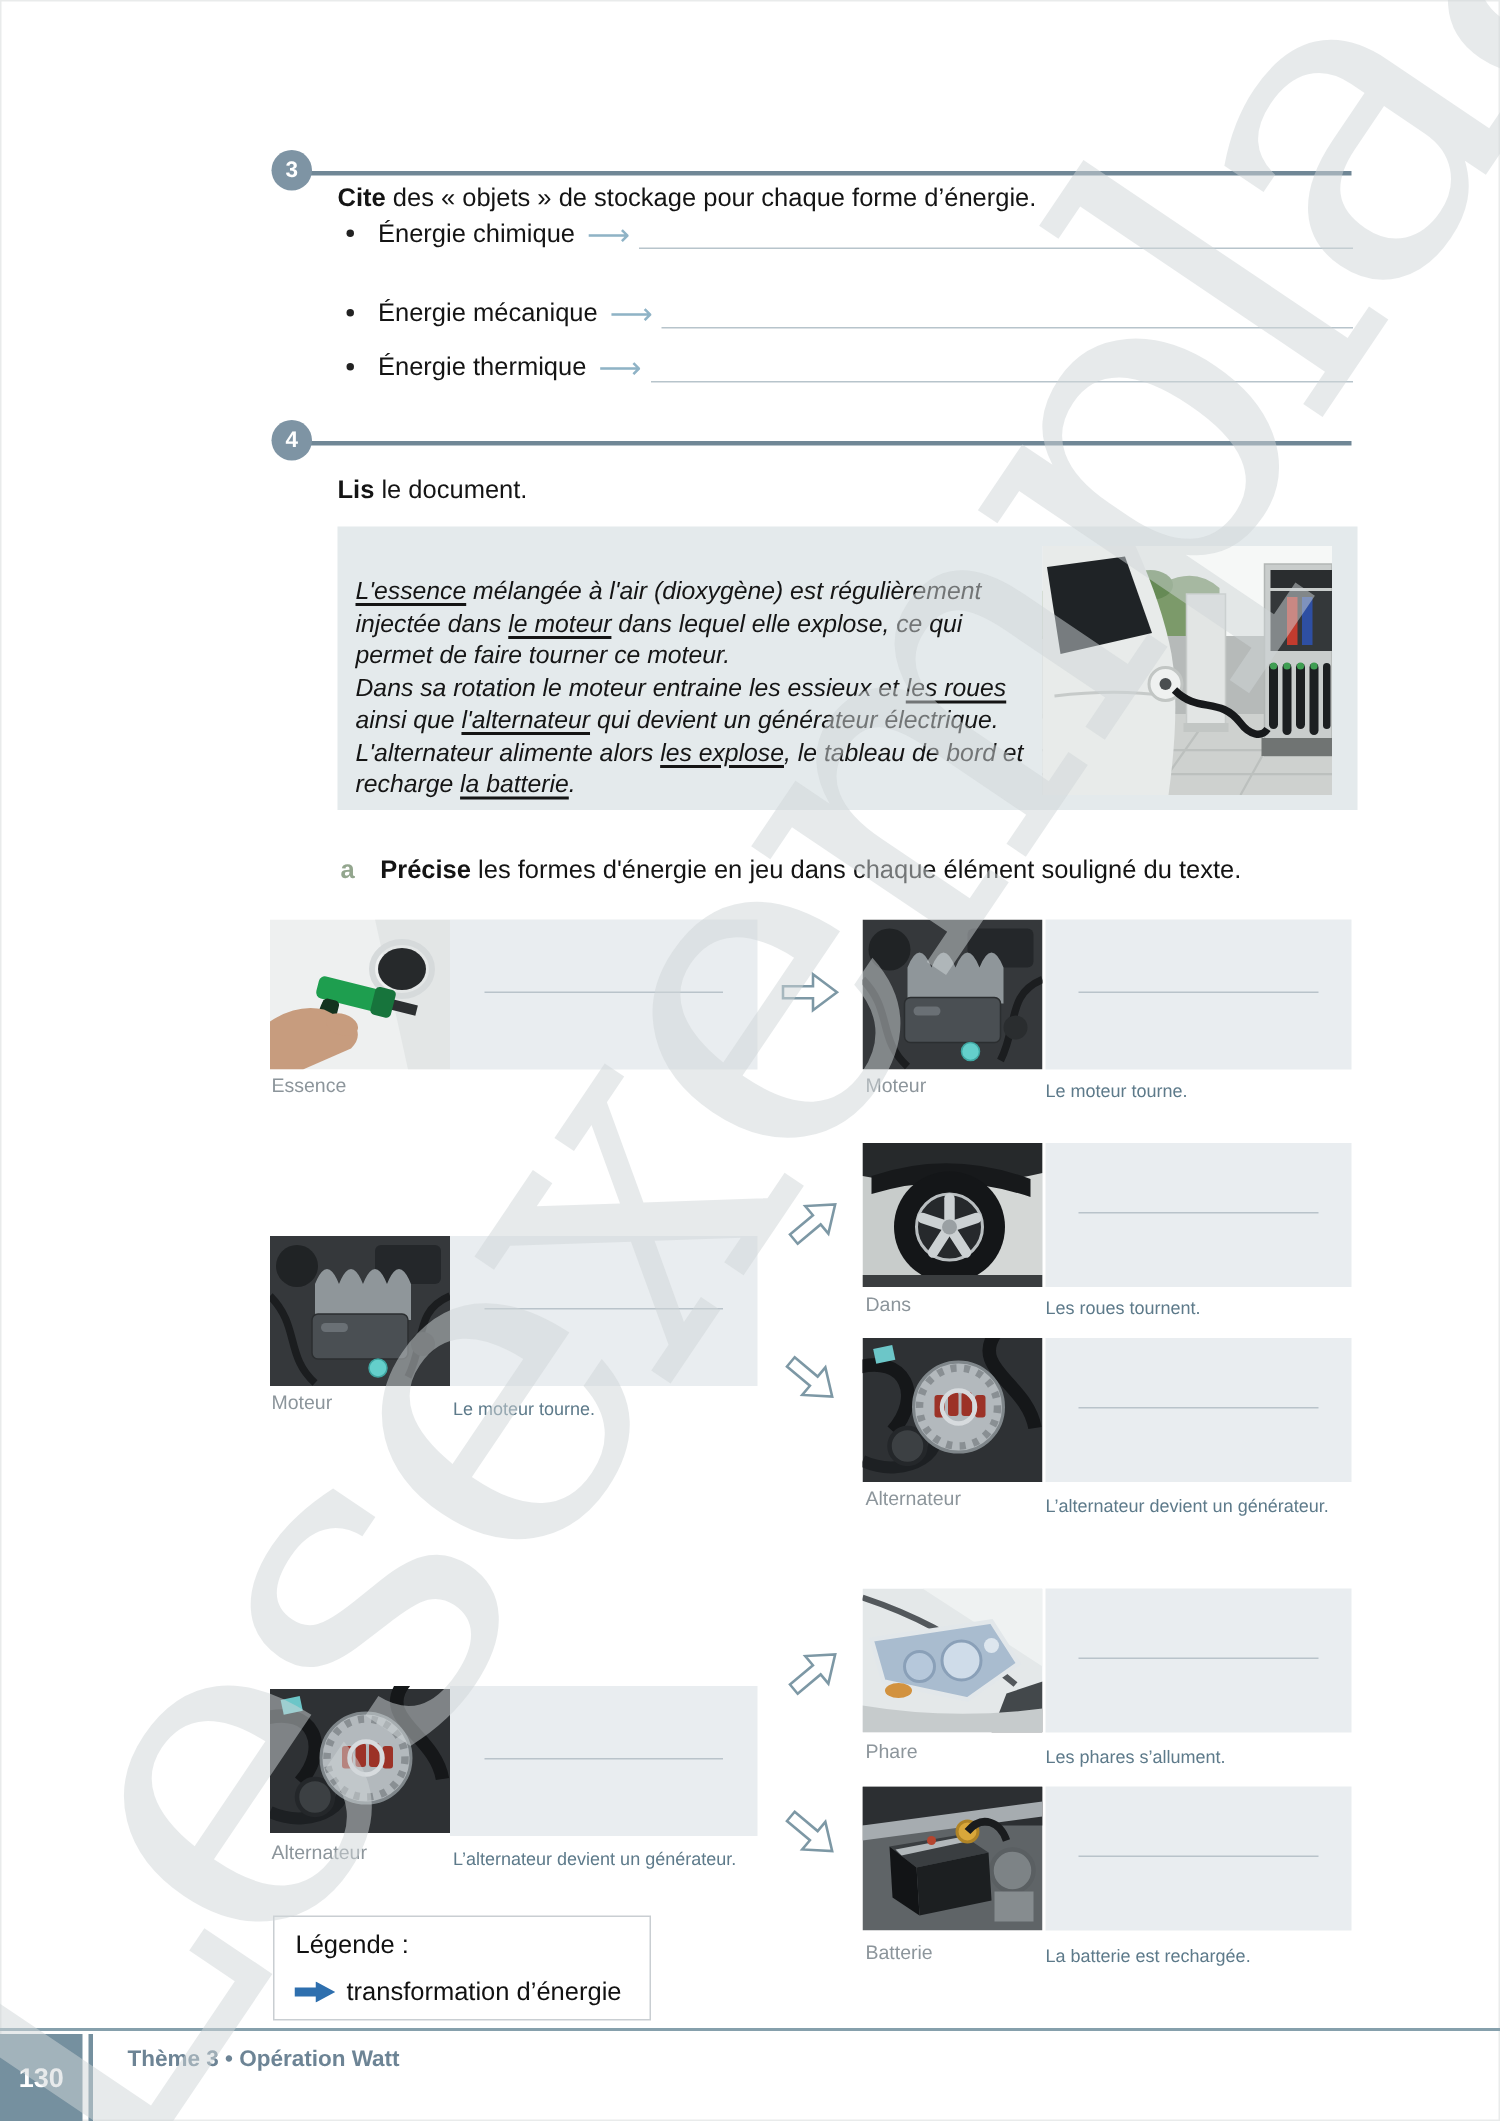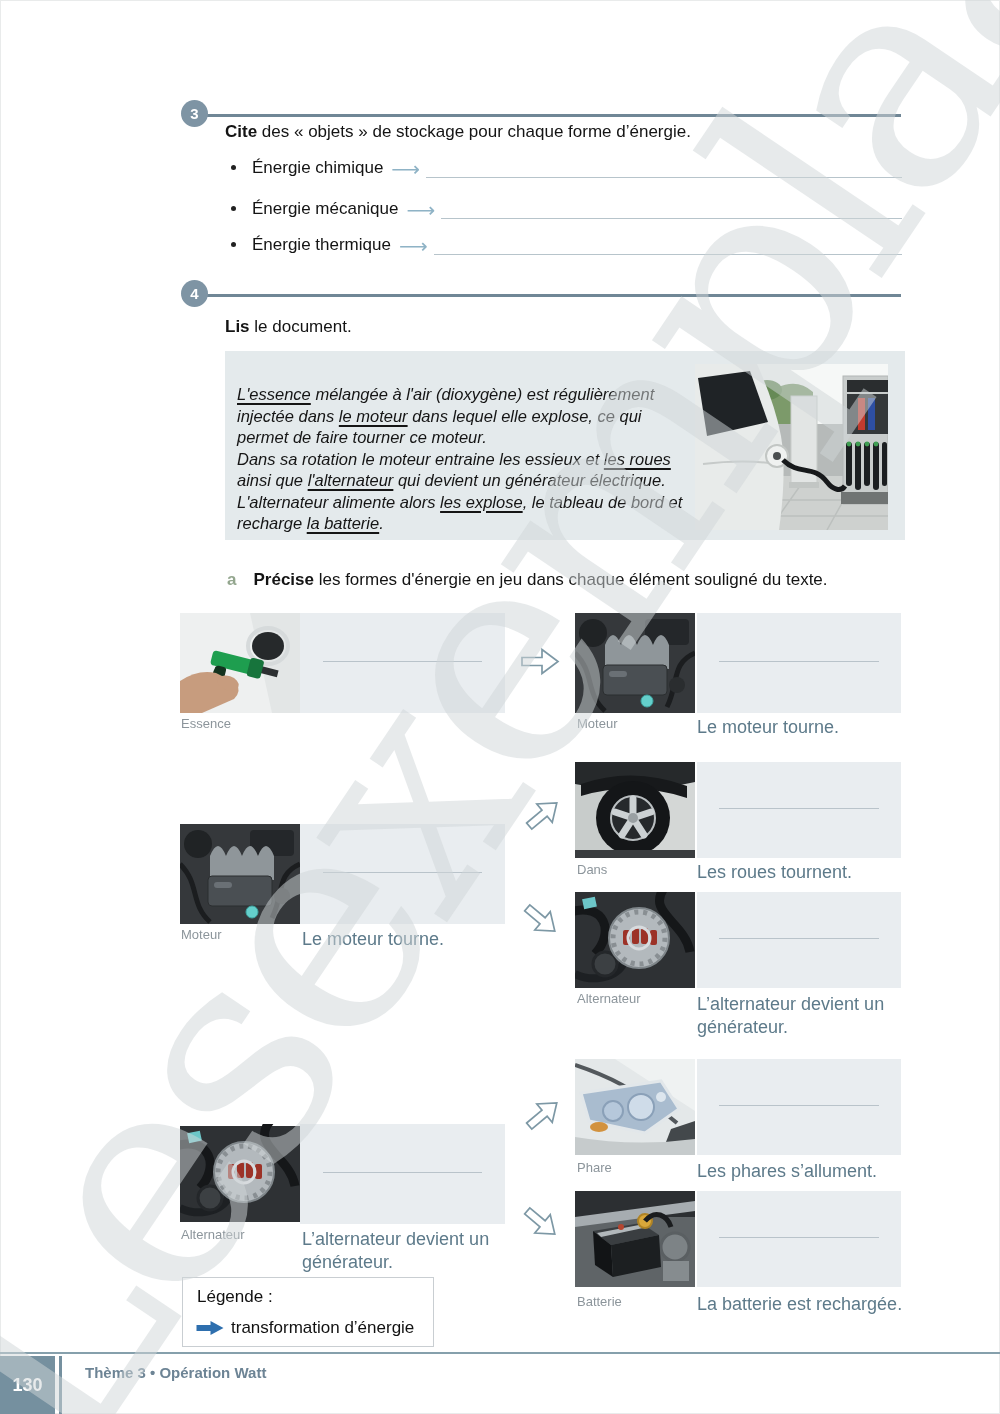--- a/index.html
+++ b/index.html
@@ -31,21 +31,21 @@
   .u{text-decoration:underline; text-underline-offset:3px; text-decoration-thickness:1.5px;}
   .doc-photo{position:absolute; right:17px; top:13px; width:193px; height:166px;}
   
   .qa{position:absolute; left:227px; top:570px; font-size:17px;}
   .qa .qletter{color:#93a68e; font-weight:700; margin-right:17px;}
   
   .ph{position:absolute;}
   .abox{position:absolute; background:#e9edf0;}
   .aline{position:absolute; left:11%; right:11%; top:48%; border-top:1.5px solid #b9c3ca;}
   .plabel{position:absolute; font-size:13px; color:#8c959b;}
-  .pcaption{position:absolute; font-size:18px; color:#5d7a8a; line-height:23px;}
+  .pcaption{position:absolute; font-size:12px; color:#5d7a8a; line-height:23px;}
   .flow-arrow{position:absolute; width:38px; height:27px; overflow:visible;}
   .flow-arrow path{fill:#ffffff; stroke:#7d98a5; stroke-width:1.7;}
   .rot-up{transform:rotate(-40deg);}
   .rot-down{transform:rotate(40deg);}
   
   .legend{position:absolute; left:182px; top:1277px; width:250px; height:68px; background:#fff; border:1.5px solid #c9ced2;}
   .legend-title{position:absolute; left:14px; top:9px; font-size:17px; color:#111;}
   .legend-row{position:absolute; left:13px; top:40px; display:flex; align-items:center;}
   .legend-arrow{width:28px; height:14px; margin-right:7px;}
   .legend-label{font-size:17px; color:#111;}
@@ -204,21 +204,21 @@
 </svg>
 
 <div class="page">
 
   <div class="sec-line" style="left:200px; top:114px; width:701px;"></div>
   <div class="num-circle" style="left:181px; top:100px;">
     <span>3</span>
   </div>
   <div class="prompt" style="left:225px; top:122px;"><b>Cite</b><span> des « objets » de stockage pour chaque forme d’énergie.</span></div>
 
-  <div class="bullet-row" style="left:225px; top:156px; width:677px;">
+  <div class="bullet-row" style="left:225px; top:144px; width:677px;">
     <span class="dot"></span>
     <span class="blabel">Énergie chimique</span>
     <span class="barrow">⟶</span>
     <span class="bline"></span>
   </div>
   <div class="bullet-row" style="left:225px; top:197px; width:677px;">
     <span class="dot"></span>
     <span class="blabel">Énergie mécanique</span>
     <span class="barrow">⟶</span>
     <span class="bline"></span>

